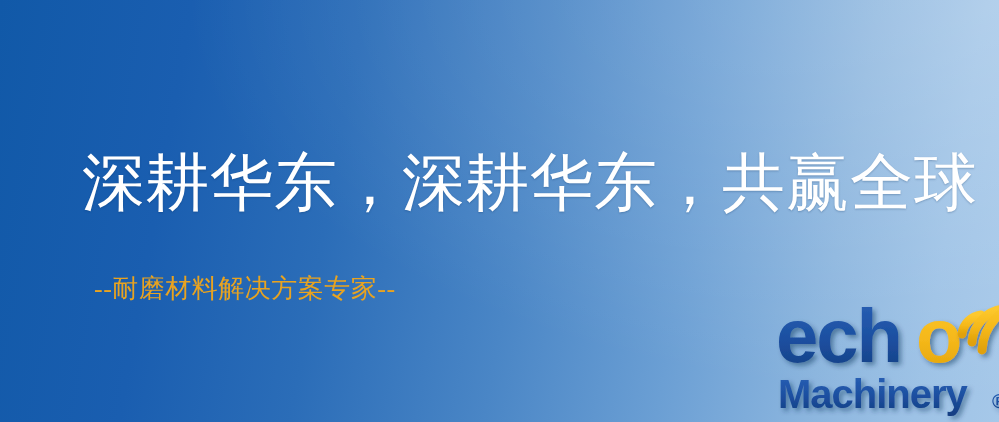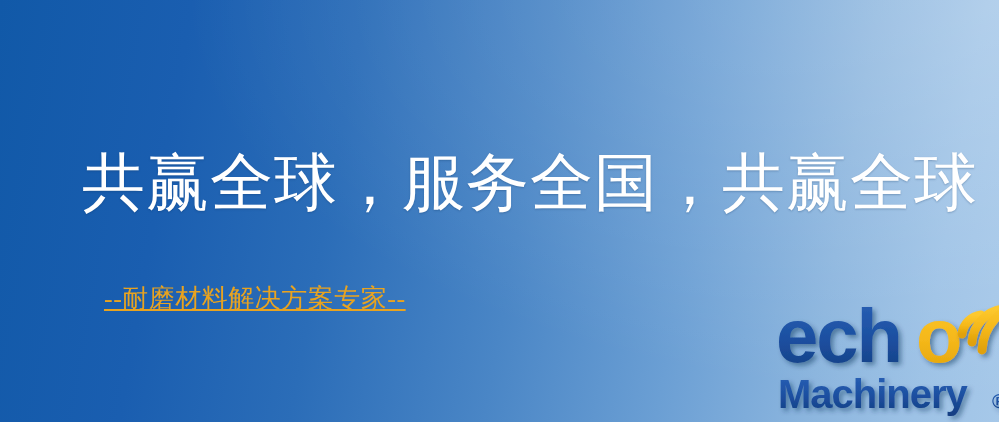--- a/index.html
+++ b/index.html
@@ -54,30 +54,29 @@
     letter-spacing: 1px;
     white-space: nowrap;
     z-index: 3;
     text-shadow: 0 1px 2px rgba(10,45,90,0.28);
   }
 
   .subtitle {
     position: absolute;
     left: 86px;
     top: 268px;
-    margin: 18px;
+    margin: 8px;
     color: #e8a320;
     font-family: "Liberation Serif", "DejaVu Serif", serif;
     font-size: 26px;
     line-height: 1.0;
     font-weight: 400;
     letter-spacing: 0.5px;
     white-space: nowrap;
     z-index: 3;
-    text-decoration: underline;
   }
 
   
   .logo {
     position: absolute;
     left: 776px;
     top: 296px;
     width: 251px;
     height: 126px;
     z-index: 4;
@@ -103,21 +102,21 @@
     font-family: "Liberation Sans", sans-serif;
     font-size: 20px;
     font-weight: bold;
   }
 </style>
 </head>
 <body>
 
 <div id="banner">
 
-  <h1 class="headline">共赢全球，服务全国，共赢全球</h1>
+  <h1 class="headline">深耕华东，深耕华东，共赢全球</h1>
 
   <p class="subtitle">--耐磨材料解决方案专家--</p>
 
   <div class="logo">
     <svg viewBox="0 0 251 126" xmlns="http://www.w3.org/2000/svg" aria-hidden="true">
       <defs>
         <filter id="logoShadow" x="-20%" y="-20%" width="150%" height="150%">
           <feDropShadow dx="3" dy="3" stdDeviation="2.4" flood-color="#0d2c55" flood-opacity="0.45"></feDropShadow>
         </filter>
         <linearGradient id="blueGrad" x1="0" y1="0" x2="0" y2="1">

